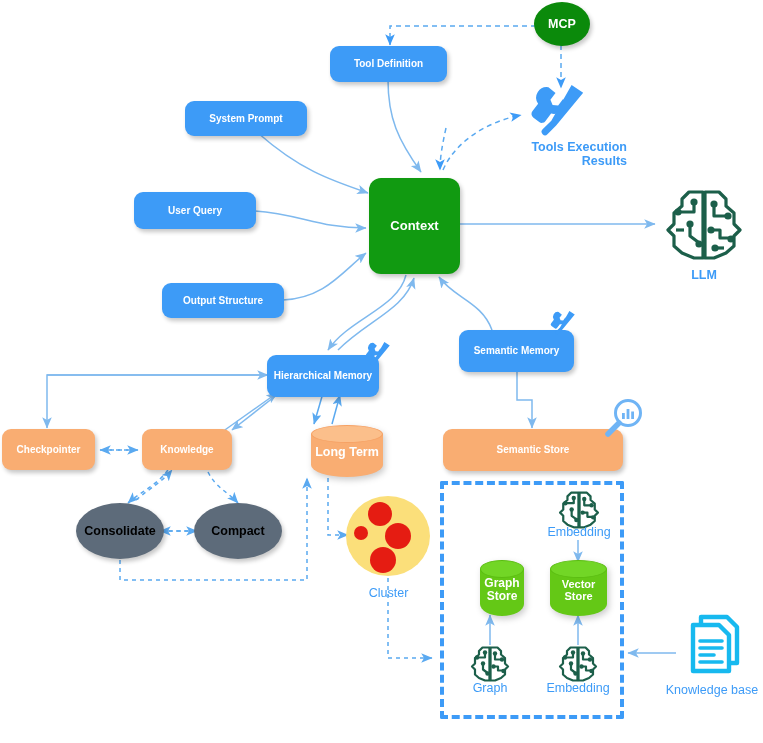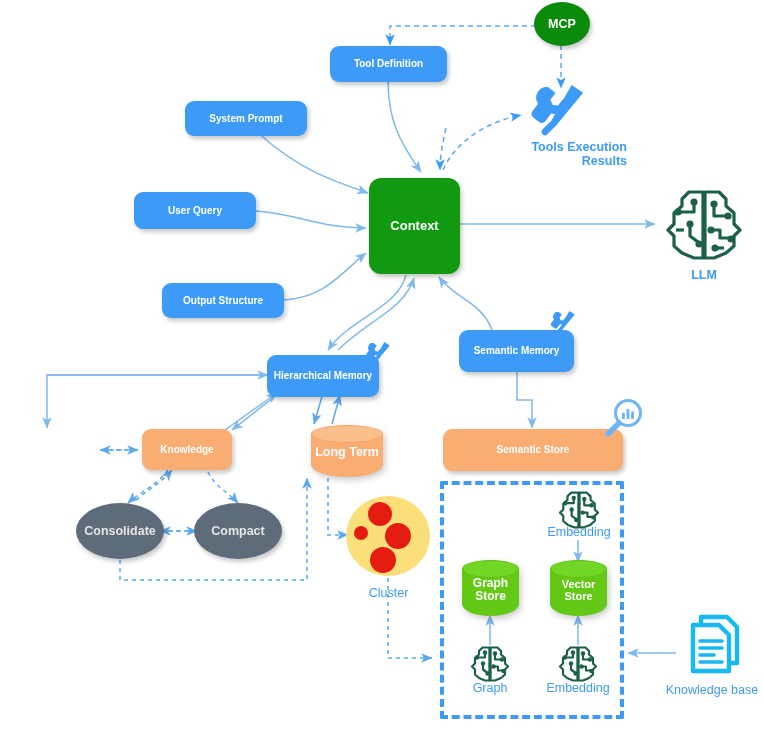--- a/index.html
+++ b/index.html
@@ -5,21 +5,21 @@
   html,body{margin:0;padding:0;background:#ffffff;}
   body{width:763px;height:743px;font-family:"Liberation Sans",sans-serif;overflow:hidden;}
   #stage{position:relative;width:763px;height:743px;background:#fff;}
   #wires{position:absolute;left:0;top:0;width:763px;height:743px;pointer-events:none;}
   .node{position:absolute;box-sizing:border-box;display:flex;align-items:center;justify-content:center;text-align:center;}
   .rbox{border-radius:9px;color:#fff;font-weight:bold;font-size:10px;line-height:1.15;
         box-shadow:2px 3px 4px rgba(0,0,0,.22);}
   .blue{background:#3d9bf7;}
   .orange{background:#f9ad72;}
   .green-ctx{background:#119a11;border-radius:12px;font-size:13px;}
-  .slate{background:#5d6b7a;border-radius:50%;color:#e5e5e5;font-weight:bold;font-size:12.5px;
+  .slate{background:#5d6b7a;border-radius:50%;color:#000000;font-weight:bold;font-size:12.5px;
          box-shadow:2px 3px 4px rgba(0,0,0,.22);}
   .mcp{background:#0b8a0b;border-radius:50%;color:#fff;font-weight:bold;font-size:12.5px;
        box-shadow:2px 3px 4px rgba(0,0,0,.22);}
   .cyl{position:absolute;}
   .cyl .body{position:absolute;left:0;right:0;bottom:0;top:9px;border-radius:0 0 50% 50%/0 0 12px 12px;}
   .cyl .top{position:absolute;left:0;right:0;top:0;height:18px;border-radius:50%;}
   .cyl .lbl{position:absolute;left:0;right:0;top:50%;transform:translateY(-40%);text-align:center;
             color:#fff;font-weight:bold;font-size:12.5px;line-height:1.1;z-index:3;}
   .cyl-orange .body{background:#f9ad72;}
   .cyl-orange .top{background:#fbbf8b;border:1.5px solid #f6a164;box-sizing:border-box;}
@@ -201,20 +201,23 @@
   <div class="tooltag" style="left:549px;top:310px;">
     <svg viewBox="0 0 64 58" width="30" height="26">
       <g fill="#3d9bf7">
         <path d="M22.5 4.5 A11 11 0 0 0 9.5 20 L2.5 27 a4.5 4.5 0 0 0 0 6.4 l5.5 5.5 a4.5 4.5 0 0 0 6.4 0 l7-7
                  A11 11 0 0 0 36 18.6 l-6.2 6.2 -5.6 -1.5 -1.5 -5.6 6.2 -6.2 z" transform="rotate(-8 20 22)"></path>
         <path d="M44 2 l12 8 -28 34 -9 9 a3.5 3.5 0 0 1 -5 -5 l9 -9 z"></path>
       </g>
     </svg>
   </div>
 
+  <div class="node rbox orange" style="left:2px;top:429px;width:93px;height:41px;">
+    <span>Checkpointer</span>
+  </div>
 
   <div class="node rbox orange" style="left:142px;top:429px;width:90px;height:41px;">
     <span>Knowledge</span>
   </div>
 
   <div class="cyl cyl-orange" style="left:269px;top:425px;width:72px;height:52px;margin-left:42px;">
     <div class="shadowwrap">
       <div class="body"></div>
       <div class="top"></div>
     </div>
@@ -279,21 +282,21 @@
           <circle cx="64" cy="30" r="4.2"></circle>
         <circle cx="47" cy="44" r="4.2"></circle>
           <circle cx="67" cy="53" r="4.2"></circle>
       </g>
     </svg>
   </div>
   <div class="cap" style="left:534px;top:525px;width:90px;">
     <span>Embedding</span>
   </div>
 
-  <div class="cyl cyl-green" style="left:462px;top:560px;width:57px;height:56px;">
+  <div class="cyl cyl-green" style="left:480px;top:560px;width:44px;height:56px;">
     <div class="shadowwrap">
       <div class="body"></div>
       <div class="top"></div>
     </div>
     <div class="lbl" style="font-size:12px;">Graph Store</div>
   </div>
 
   <div class="cyl cyl-green" style="left:550px;top:560px;width:57px;height:56px;">
     <div class="shadowwrap">
       <div class="body"></div>

